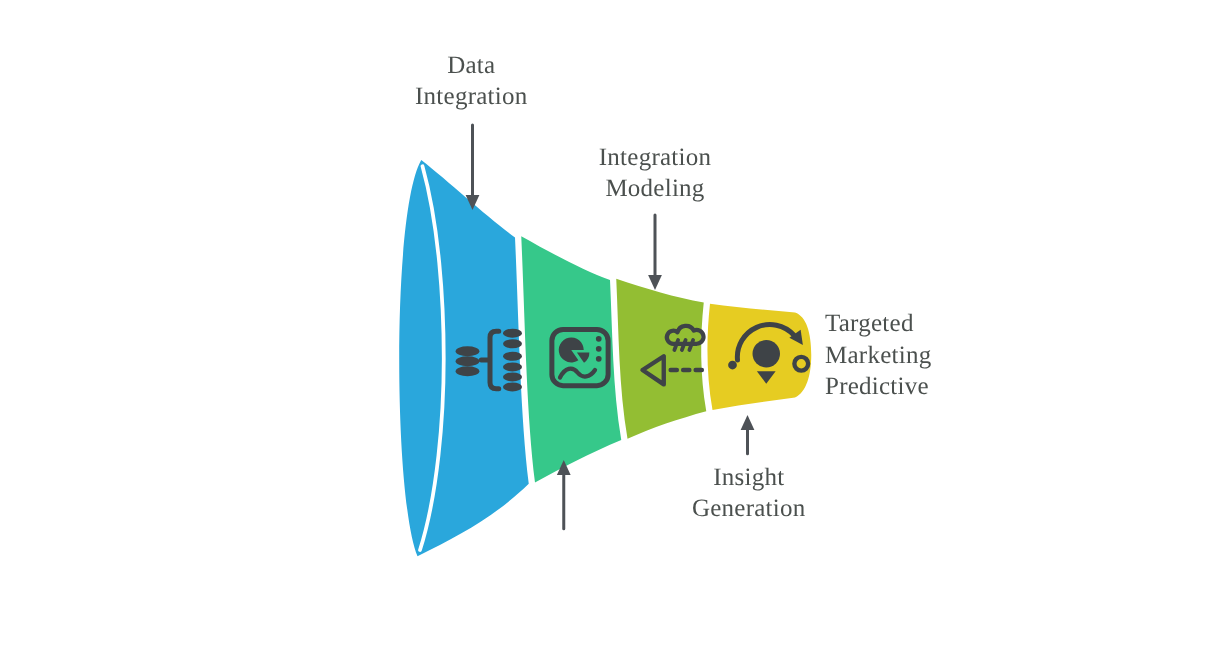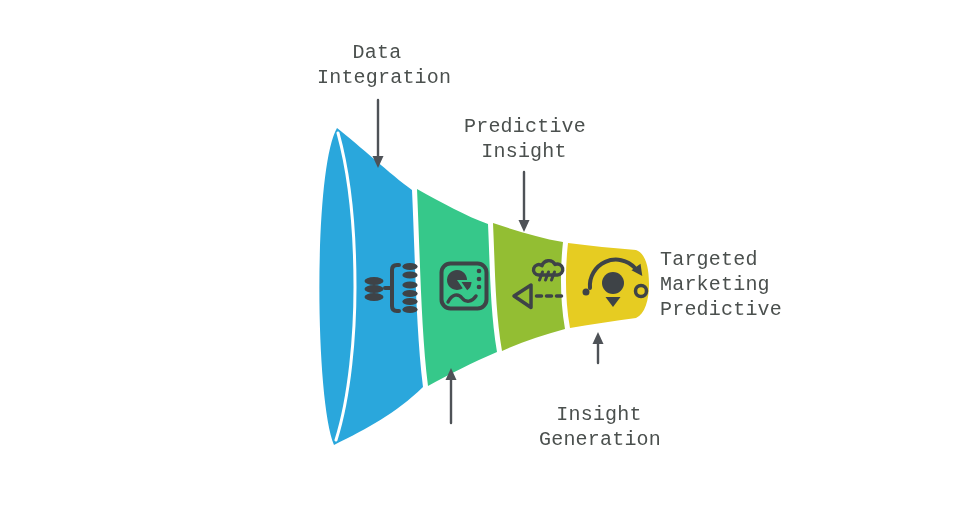--- a/index.html
+++ b/index.html
@@ -1,20 +1,20 @@
 <!DOCTYPE html>
 <html><head>
 <meta charset="utf-8">
 <style>
   html,body{margin:0;padding:0;background:#ffffff;}
   .canvas{
     position:relative;
     width:980px;height:517px;
     background:#ffffff;
-    font-family:Liberation Mono, monospace;
+    font-family:Liberation Serif, serif;
     overflow:hidden;
   }
   .canvas svg{position:absolute;left:0;top:0;}
   .lbl{
     position:absolute;
     font-size:20px;
     line-height:25px;
     color:#4B504E;
     letter-spacing:0.2px;
   }
@@ -111,21 +111,21 @@
       <path class="arrow-head" d="M 451 368 L 445.5 380 L 456.5 380 Z"></path>
     </g>
     <g>
       <line class="arrow-line" x1="598" y1="363" x2="598" y2="344"></line>
       <path class="arrow-head" d="M 598 332 L 592.5 344 L 603.5 344 Z"></path>
     </g>
   </svg>
 
   <div class="lbl center" style="left:317px;top:40px;width:120px;">Data Integration</div>
 
-  <div class="lbl center" style="left:464px;top:114px;width:120px;">Predictive Insight</div>
+  <div class="lbl center" style="left:464px;top:114px;width:120px;">Integration Modeling</div>
 
 
-  <div class="lbl center" style="left:539px;top:370px;width:120px;margin-top:32px;">Insight Generation</div>
+  <div class="lbl center" style="left:539px;top:370px;width:120px;">Insight Generation</div>
 
 
   <div class="lbl left" style="left:660px;top:247px;width:112px;">Targeted Marketing Predictive</div>
 
 </div>
 
 </body></html>

